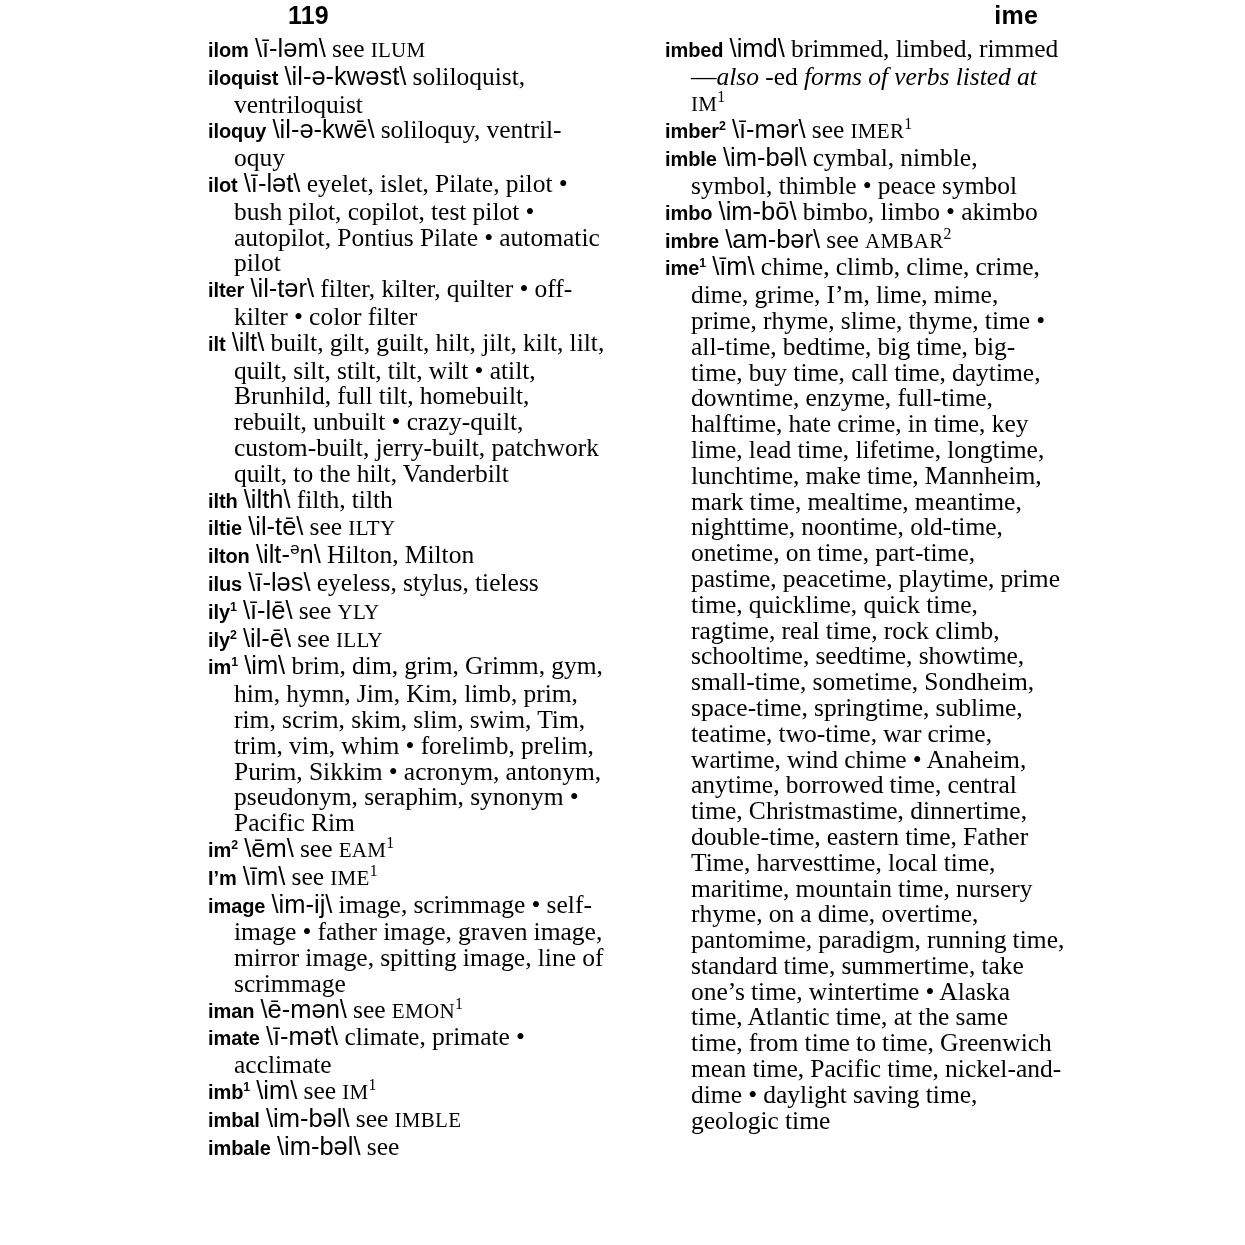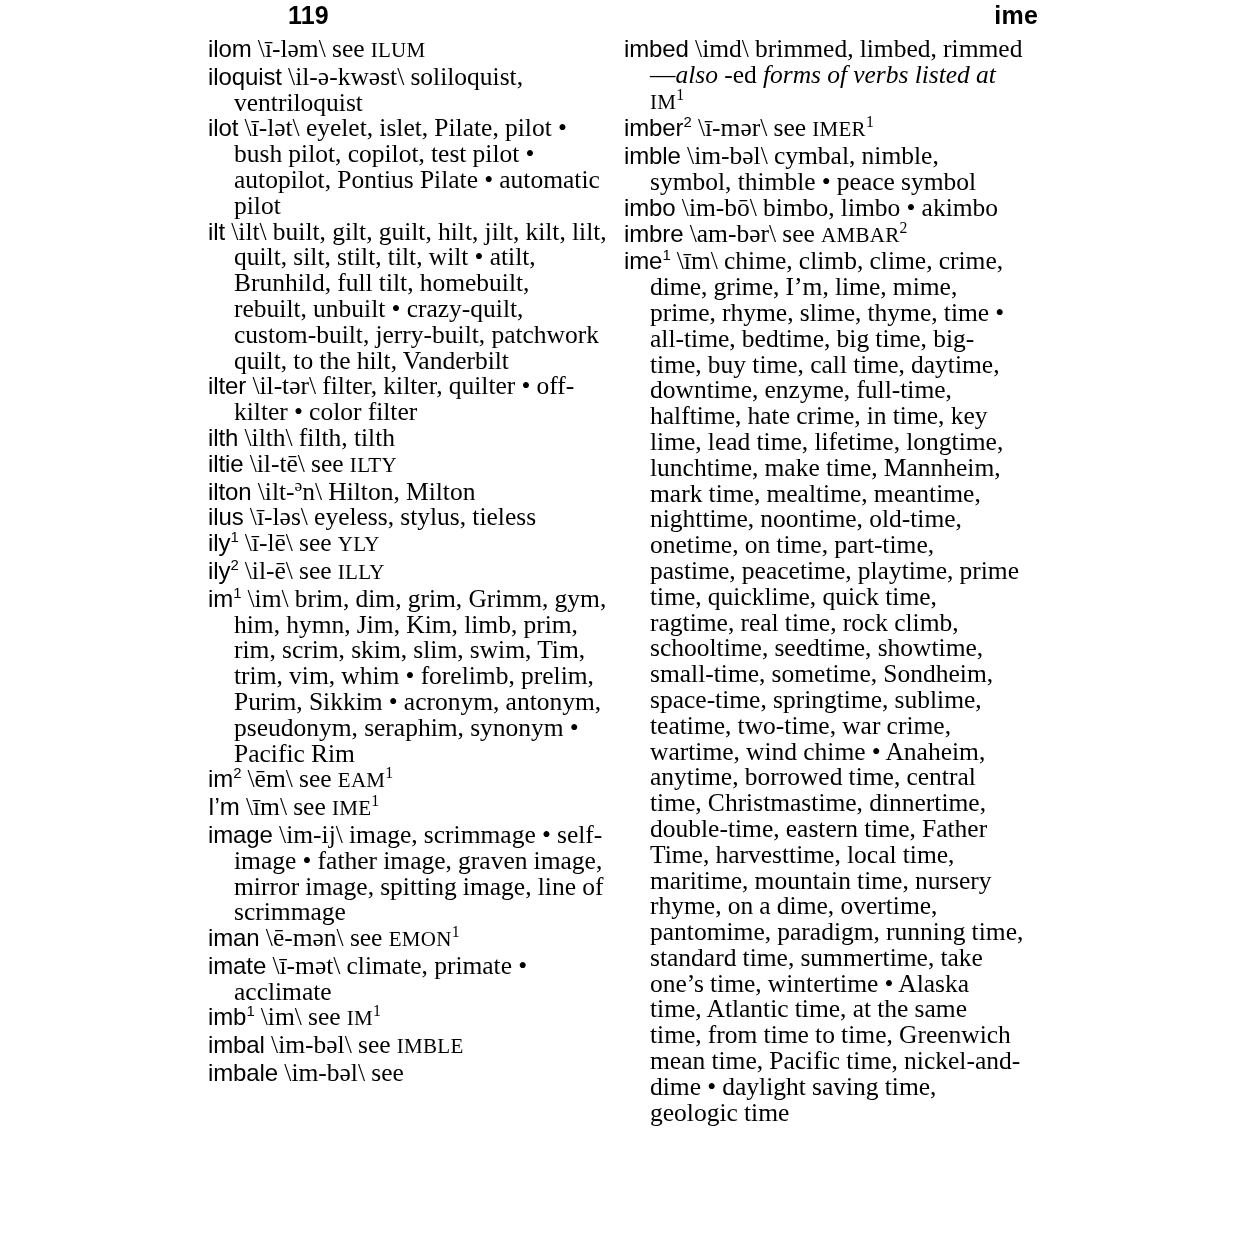--- a/index.html
+++ b/index.html
@@ -48,39 +48,39 @@
     top: 36px;
     left: 0;
     width: 1245px;
   }
   .col {
     position: absolute;
     top: 0;
     width: 400px;
   }
   .col-left  { left: 208px; }
-  .col-right { left: 624px; }
+  .col-right { left: 665px; }
 
   .entry {
     margin: 0;
     padding: 0 0 0 26px;
     text-indent: -26px;
     font-size: 25.5px;
     line-height: 25.8px;
     word-spacing: -0.2px;
   }
 
   .hw {
     font-family: "Liberation Sans", "DejaVu Sans", sans-serif;
-    font-weight: normal;
-    font-size: 24px;
+    font-weight: bold;
+    font-size: 20px;
     letter-spacing: -0.1px;
   }
   .pron {
-    font-family: Liberation Serif, serif;
+    font-family: Liberation Sans, sans-serif;
   }
   .sc {
     font-size: 21px;
     letter-spacing: 0.3px;
   }
   sup {
     font-size: 0.62em;
     line-height: 0;
     vertical-align: super;
   }
@@ -98,23 +98,24 @@
 
   <div class="running-head">
     <div class="folio">119</div>
     <div class="guideword">ime</div>
   </div>
 
   <div class="columns">
     <div class="col col-left">
         <p class="entry"><span class="hw">ilom</span> <span class="pron">\ī-ləm\</span><span> see <span class="sc">ILUM</span></span></p>
         <p class="entry"><span class="hw">iloquist</span> <span class="pron">\il-ə-kwəst\</span><span> soliloquist, ventriloquist</span></p>
+        <p class="entry"><span class="hw">iloquy</span> <span class="pron">\il-ə-kwē\</span><span> soliloquy, ventril-oquy</span></p>
         <p class="entry"><span class="hw">ilot</span> <span class="pron">\ī-lət\</span><span> eyelet, islet, Pilate, pilot • bush pilot, copilot, test pilot • autopilot, Pontius Pilate • automatic pilot</span></p>
+        <p class="entry"><span class="hw">ilter</span> <span class="pron">\il-tər\</span><span> filter, kilter, quilter • off-kilter • color filter</span></p>
         <p class="entry"><span class="hw">ilt</span> <span class="pron">\ilt\</span><span> built, gilt, guilt, hilt, jilt, kilt, lilt, quilt, silt, stilt, tilt, wilt • atilt, Brunhild, full tilt, homebuilt, rebuilt, unbuilt • crazy-quilt, custom-built, jerry-built, patchwork quilt, to the hilt, Vanderbilt</span></p>
-        <p class="entry"><span class="hw">ilter</span> <span class="pron">\il-tər\</span><span> filter, kilter, quilter • off-kilter • color filter</span></p>
         <p class="entry"><span class="hw">ilth</span> <span class="pron">\ilth\</span><span> filth, tilth</span></p>
         <p class="entry"><span class="hw">iltie</span> <span class="pron">\il-tē\</span><span> see <span class="sc">ILTY</span></span></p>
         <p class="entry"><span class="hw">ilton</span> <span class="pron">\ilt-<span class="supschwa">ə</span>n\</span><span> Hilton, Milton</span></p>
         <p class="entry"><span class="hw">ilus</span> <span class="pron">\ī-ləs\</span><span> eyeless, stylus, tieless</span></p>
         <p class="entry"><span class="hw">ily<sup>1</sup></span> <span class="pron">\ī-lē\</span><span> see <span class="sc">YLY</span></span></p>
         <p class="entry"><span class="hw">ily<sup>2</sup></span> <span class="pron">\il-ē\</span><span> see <span class="sc">ILLY</span></span></p>
         <p class="entry"><span class="hw">im<sup>1</sup></span> <span class="pron">\im\</span><span> brim, dim, grim, Grimm, gym, him, hymn, Jim, Kim, limb, prim, rim, scrim, skim, slim, swim, Tim, trim, vim, whim • forelimb, prelim, Purim, Sikkim • acronym, antonym, pseudonym, seraphim, synonym • Pacific Rim</span></p>
         <p class="entry"><span class="hw">im<sup>2</sup></span> <span class="pron">\ēm\</span><span> see <span class="sc">EAM</span><sup>1</sup></span></p>
         <p class="entry"><span class="hw">I’m</span> <span class="pron">\īm\</span><span> see <span class="sc">IME</span><sup>1</sup></span></p>
         <p class="entry"><span class="hw">image</span> <span class="pron">\im-ij\</span><span> image, scrimmage • self-image • father image, graven image, mirror image, spitting image, line of scrimmage</span></p>

